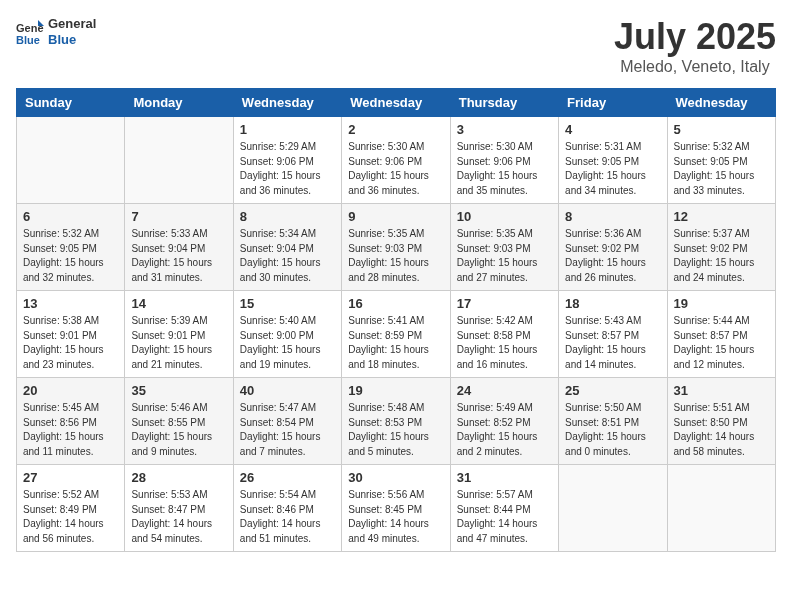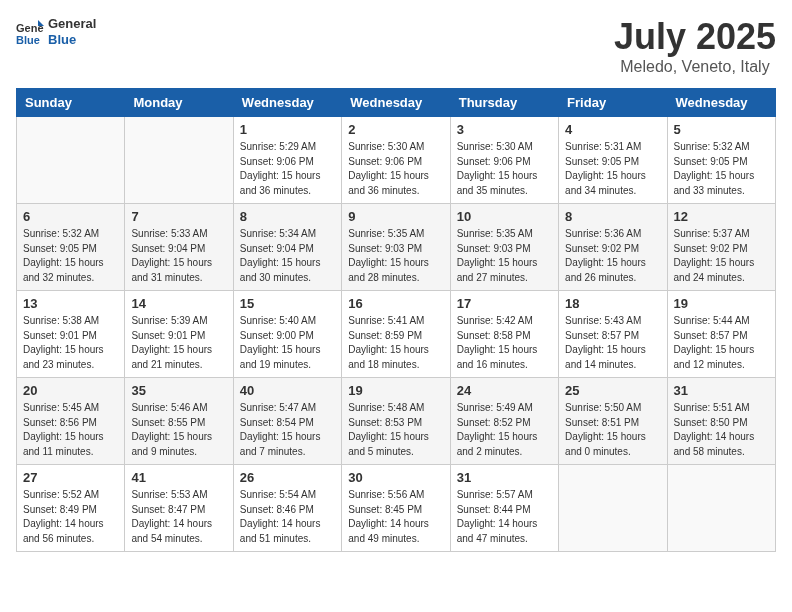--- a/index.html
+++ b/index.html
@@ -224,21 +224,21 @@
           <span class="day-num">31</span>
           <div class="day-info">Sunrise: 5:51 AM<br>Sunset: 8:50 PM<br>Daylight: 14 hours and 58 minutes.</div>
         </td>
       </tr>
       <tr>
         <td>
           <span class="day-num">27</span>
           <div class="day-info">Sunrise: 5:52 AM<br>Sunset: 8:49 PM<br>Daylight: 14 hours and 56 minutes.</div>
         </td>
         <td>
-          <span class="day-num">41</span>
+          <span class="day-num">28</span>
           <div class="day-info">Sunrise: 5:53 AM<br>Sunset: 8:47 PM<br>Daylight: 14 hours and 54 minutes.</div>
         </td>
         <td>
           <span class="day-num">26</span>
           <div class="day-info">Sunrise: 5:54 AM<br>Sunset: 8:46 PM<br>Daylight: 14 hours and 51 minutes.</div>
         </td>
         <td>
           <span class="day-num">30</span>
           <div class="day-info">Sunrise: 5:56 AM<br>Sunset: 8:45 PM<br>Daylight: 14 hours and 49 minutes.</div>
         </td>

